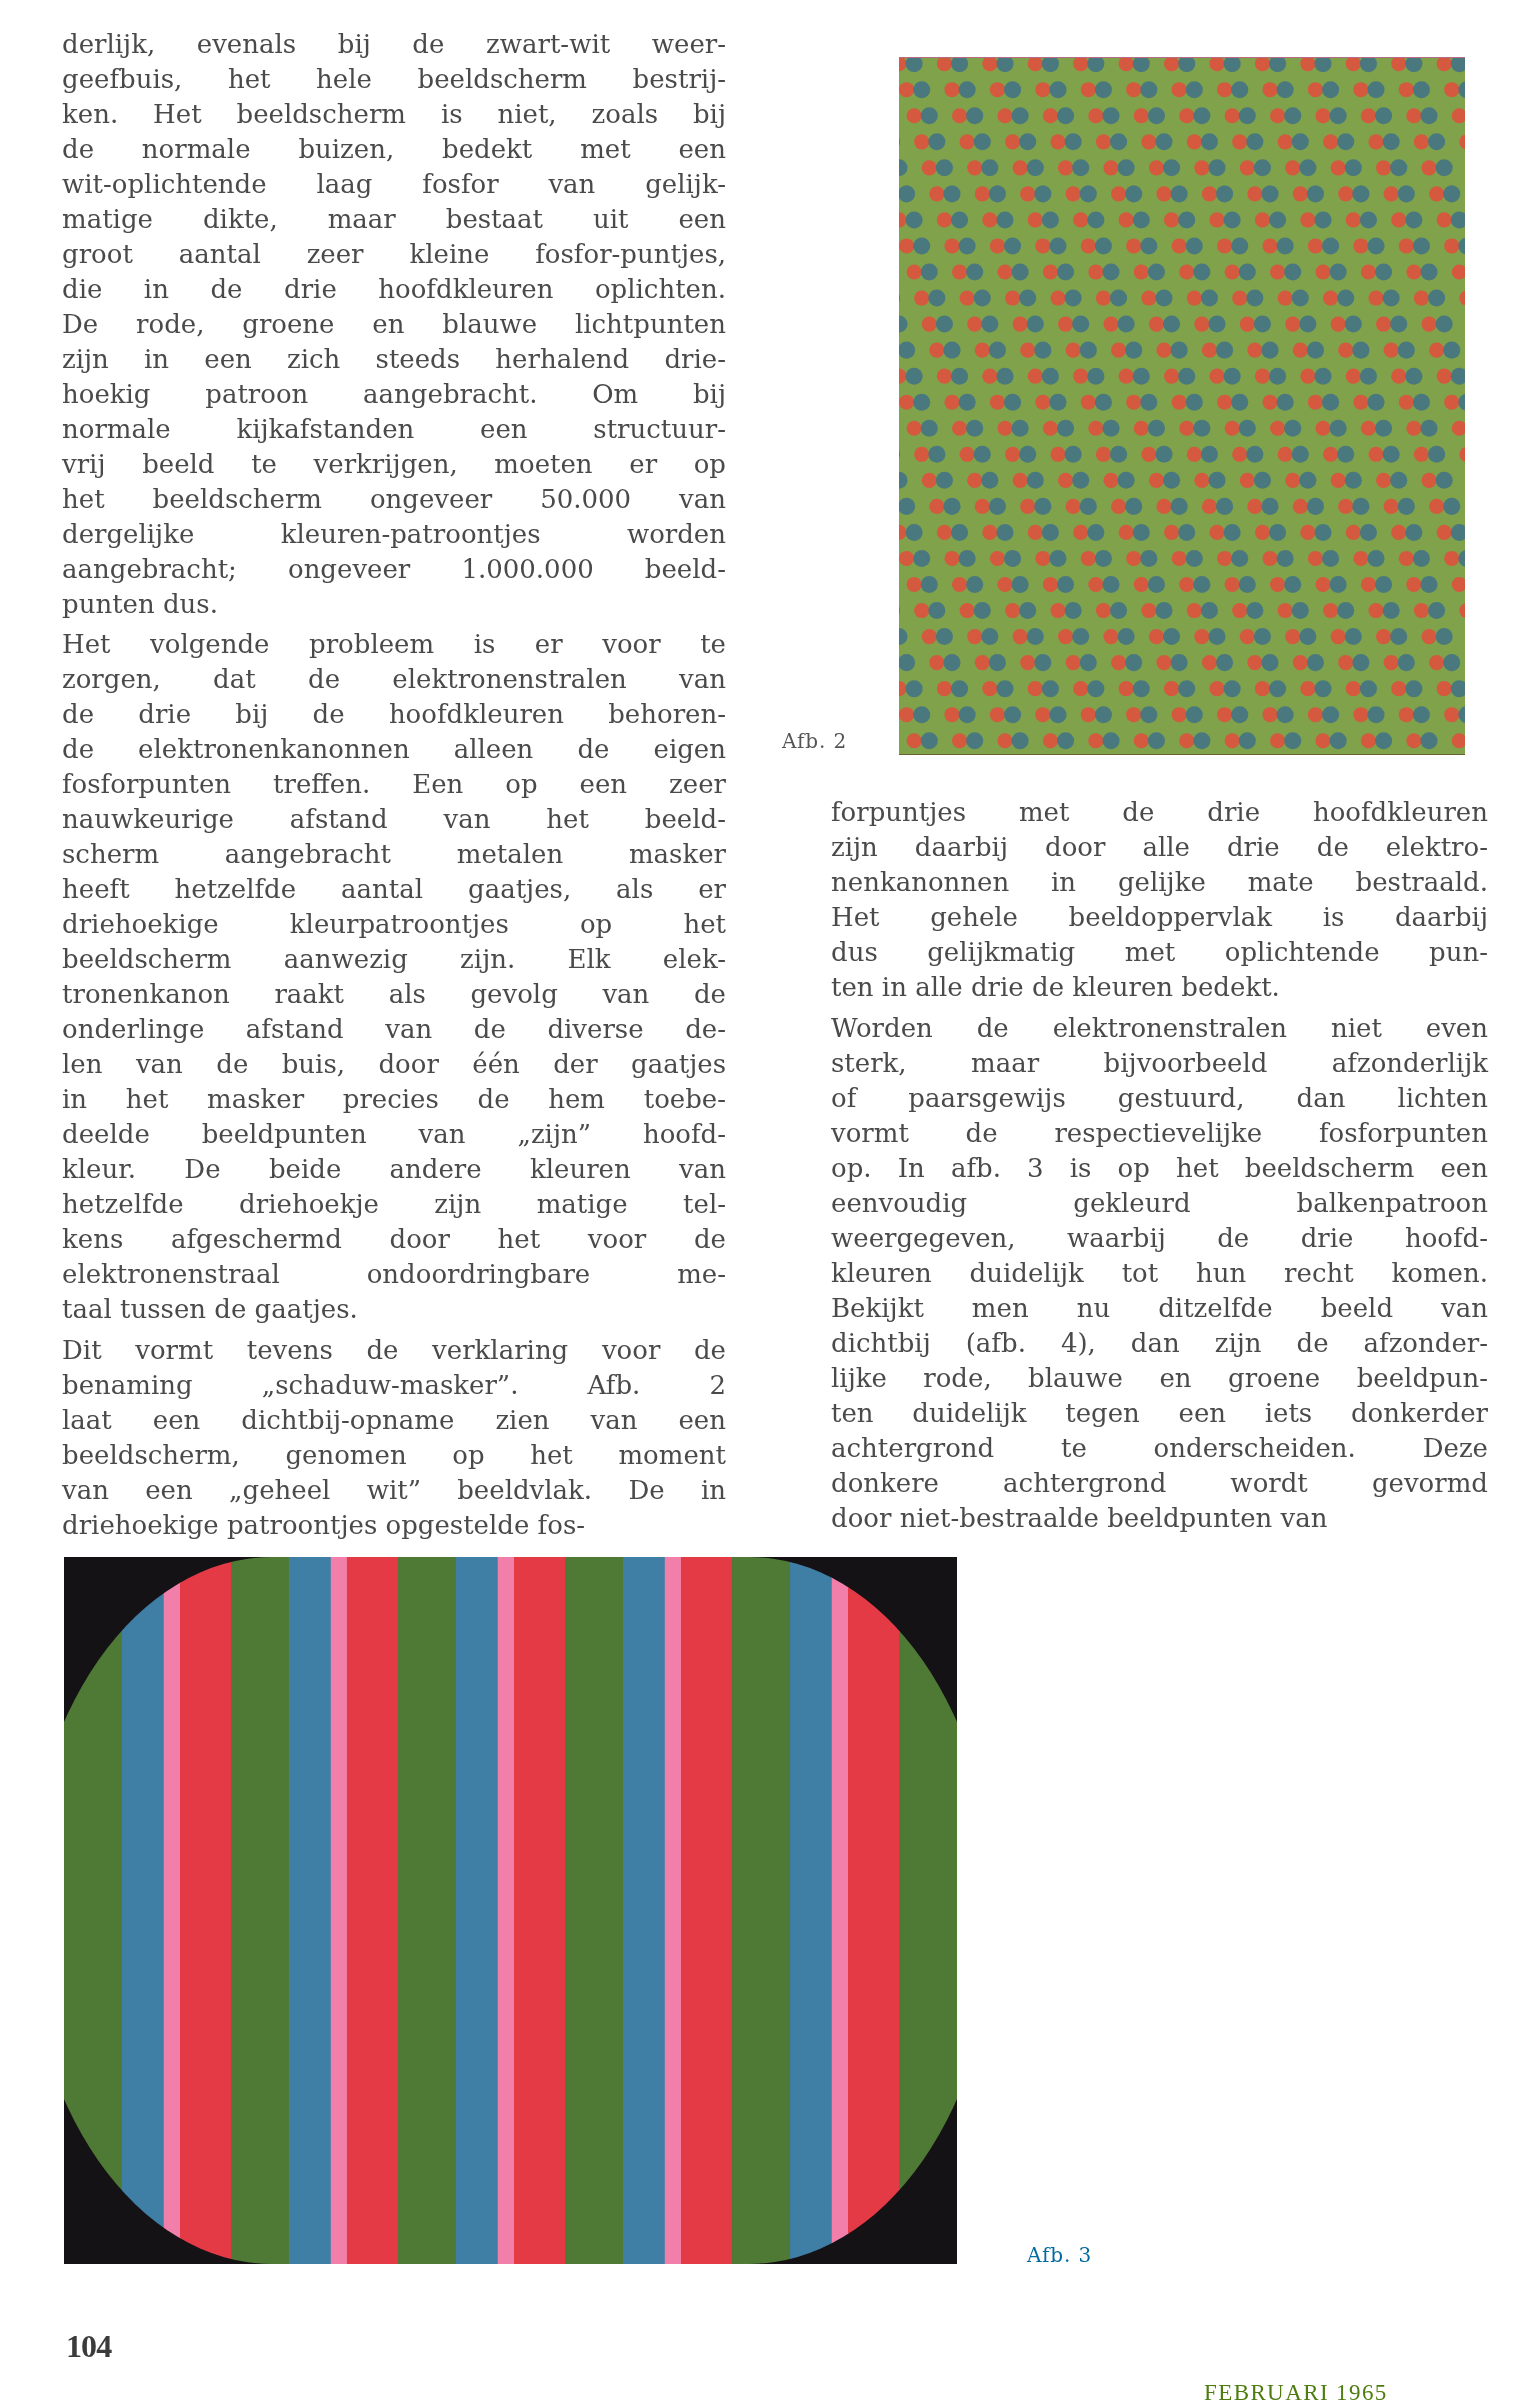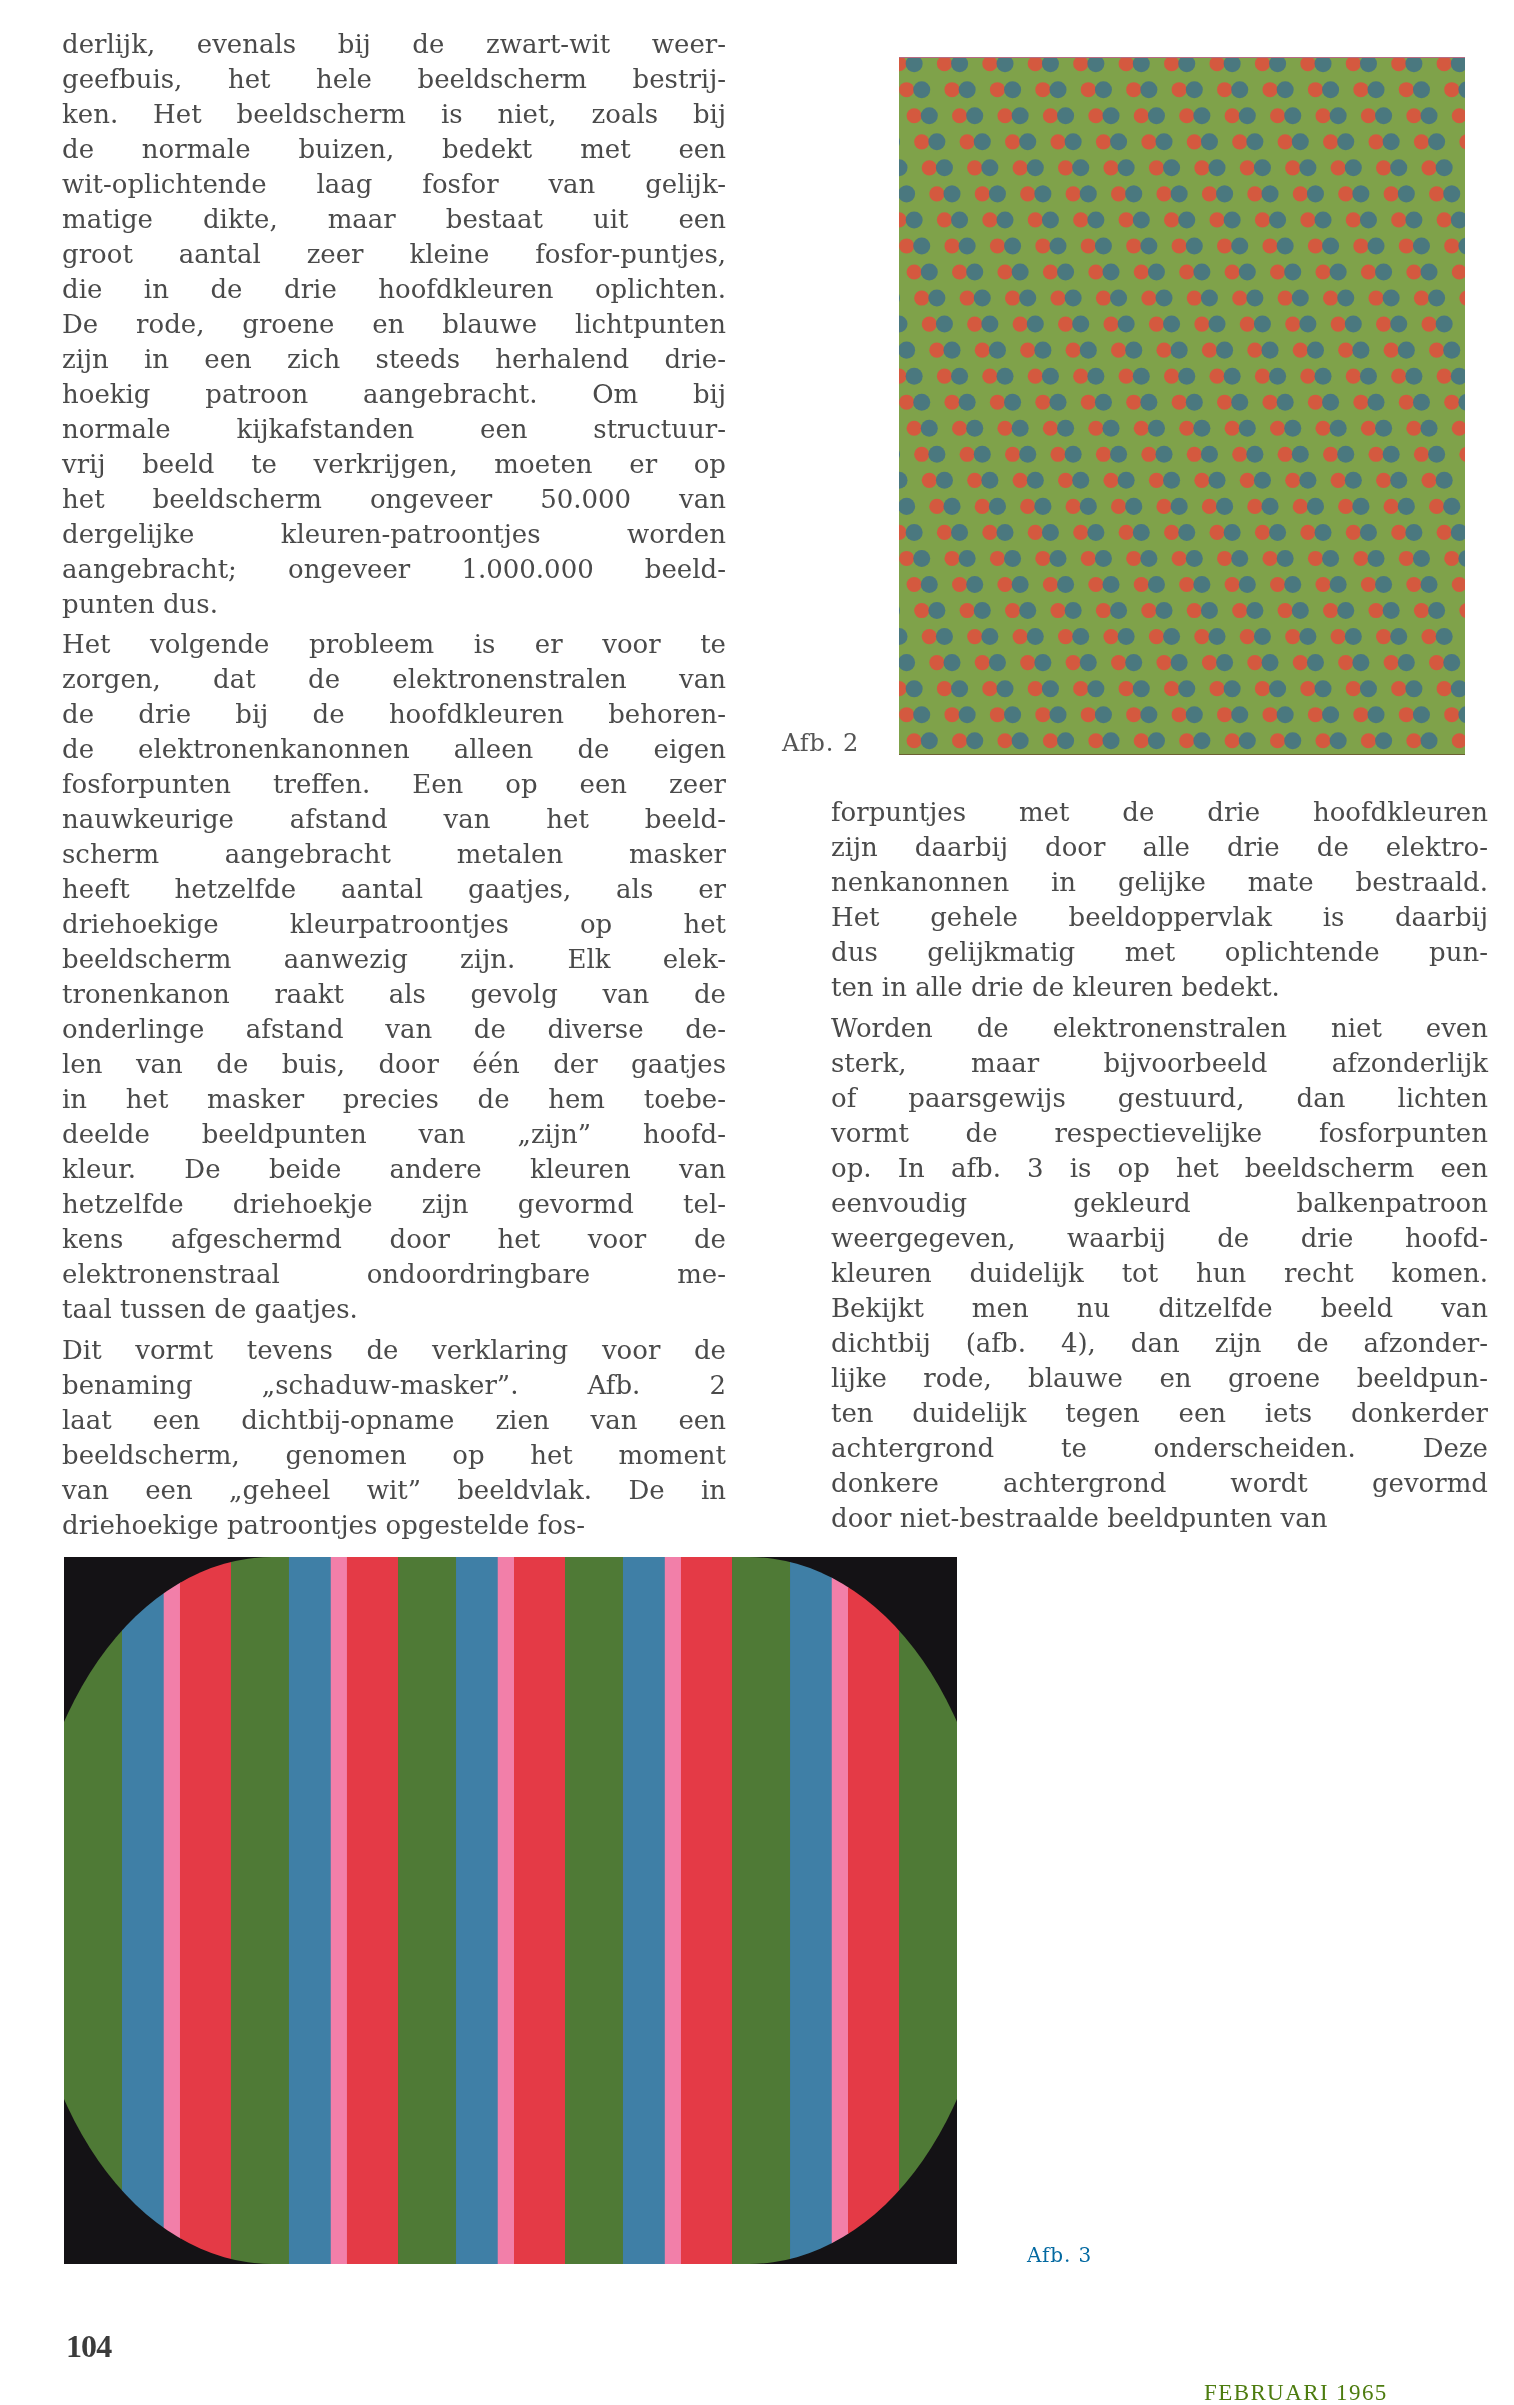--- a/index.html
+++ b/index.html
@@ -9,21 +9,21 @@
   .col p { margin: 0; }
   .col .line { display: block; text-align: justify; text-align-last: justify; white-space: nowrap; height: 35px; overflow: visible; }
   .col .line.last { text-align-last: left; }
   #col-left { left: 62px; top: 26.5px; width: 664px; }
   #col-right { left: 807px; top: 795px; width: 657px; margin-left: 24px; }
   .para-gap { height: 5.7px; }
 
   #fig2 { position: absolute; left: 899px; top: 57px; width: 566px; height: 696px;
           border-top: 1.9px solid #b76b84; border-bottom: 1.9px solid #6c6033; }
   #fig2 svg { display: block; width: 100%; height: 100%; }
-  #fig2-caption { position: absolute; left: 782px; top: 729px; font-size: 24px; letter-spacing: 0.9px; color: #555; }
+  #fig2-caption { position: absolute; left: 782px; top: 729px; font-size: 20px; letter-spacing: 0.9px; color: #555; }
 
   #fig3 { position: absolute; left: 64px; top: 1557px; width: 893px; height: 707px; background: #141215; }
   #fig3 svg { display: block; width: 100%; height: 100%; }
   #fig3-caption { position: absolute; left: 1027px; top: 2243px; font-size: 20px; letter-spacing: 0.9px; color: #0369a1; }
 
   #page-number { position: absolute; left: 66px; top: 2328px; font-size: 32px; font-weight: bold; color: #3b3b3b;
                  font-family: "Liberation Serif", "DejaVu Serif", serif; letter-spacing: -0.9px; }
   #footer-date { position: absolute; left: 1204px; top: 2352px; font-size: 23px; letter-spacing: 1.4px; color: #4d7c0f;
                  font-family: "Liberation Serif", "DejaVu Serif", serif; margin-top: 28px; }
 </style>
@@ -61,21 +61,21 @@
       <span class="line">scherm aangebracht metalen masker</span>
       <span class="line">heeft hetzelfde aantal gaatjes, als er</span>
       <span class="line">driehoekige kleurpatroontjes op het</span>
       <span class="line">beeldscherm aanwezig zijn. Elk elek-</span>
       <span class="line">tronenkanon raakt als gevolg van de</span>
       <span class="line">onderlinge afstand van de diverse de-</span>
       <span class="line">len van de buis, door één der gaatjes</span>
       <span class="line">in het masker precies de hem toebe-</span>
       <span class="line">deelde beeldpunten van „zijn” hoofd-</span>
       <span class="line">kleur. De beide andere kleuren van</span>
-      <span class="line">hetzelfde driehoekje zijn gevormd tel-</span>
+      <span class="line">hetzelfde driehoekje zijn matige tel-</span>
       <span class="line">kens afgeschermd door het voor de</span>
       <span class="line">elektronenstraal ondoordringbare me-</span>
       <span class="line last">taal tussen de gaatjes.</span>
     </p>
     <div class="para-gap"></div>
     <p>
       <span class="line">Dit vormt tevens de verklaring voor de</span>
       <span class="line">benaming „schaduw-masker”. Afb. 2</span>
       <span class="line">laat een dichtbij-opname zien van een</span>
       <span class="line">beeldscherm, genomen op het moment</span>

